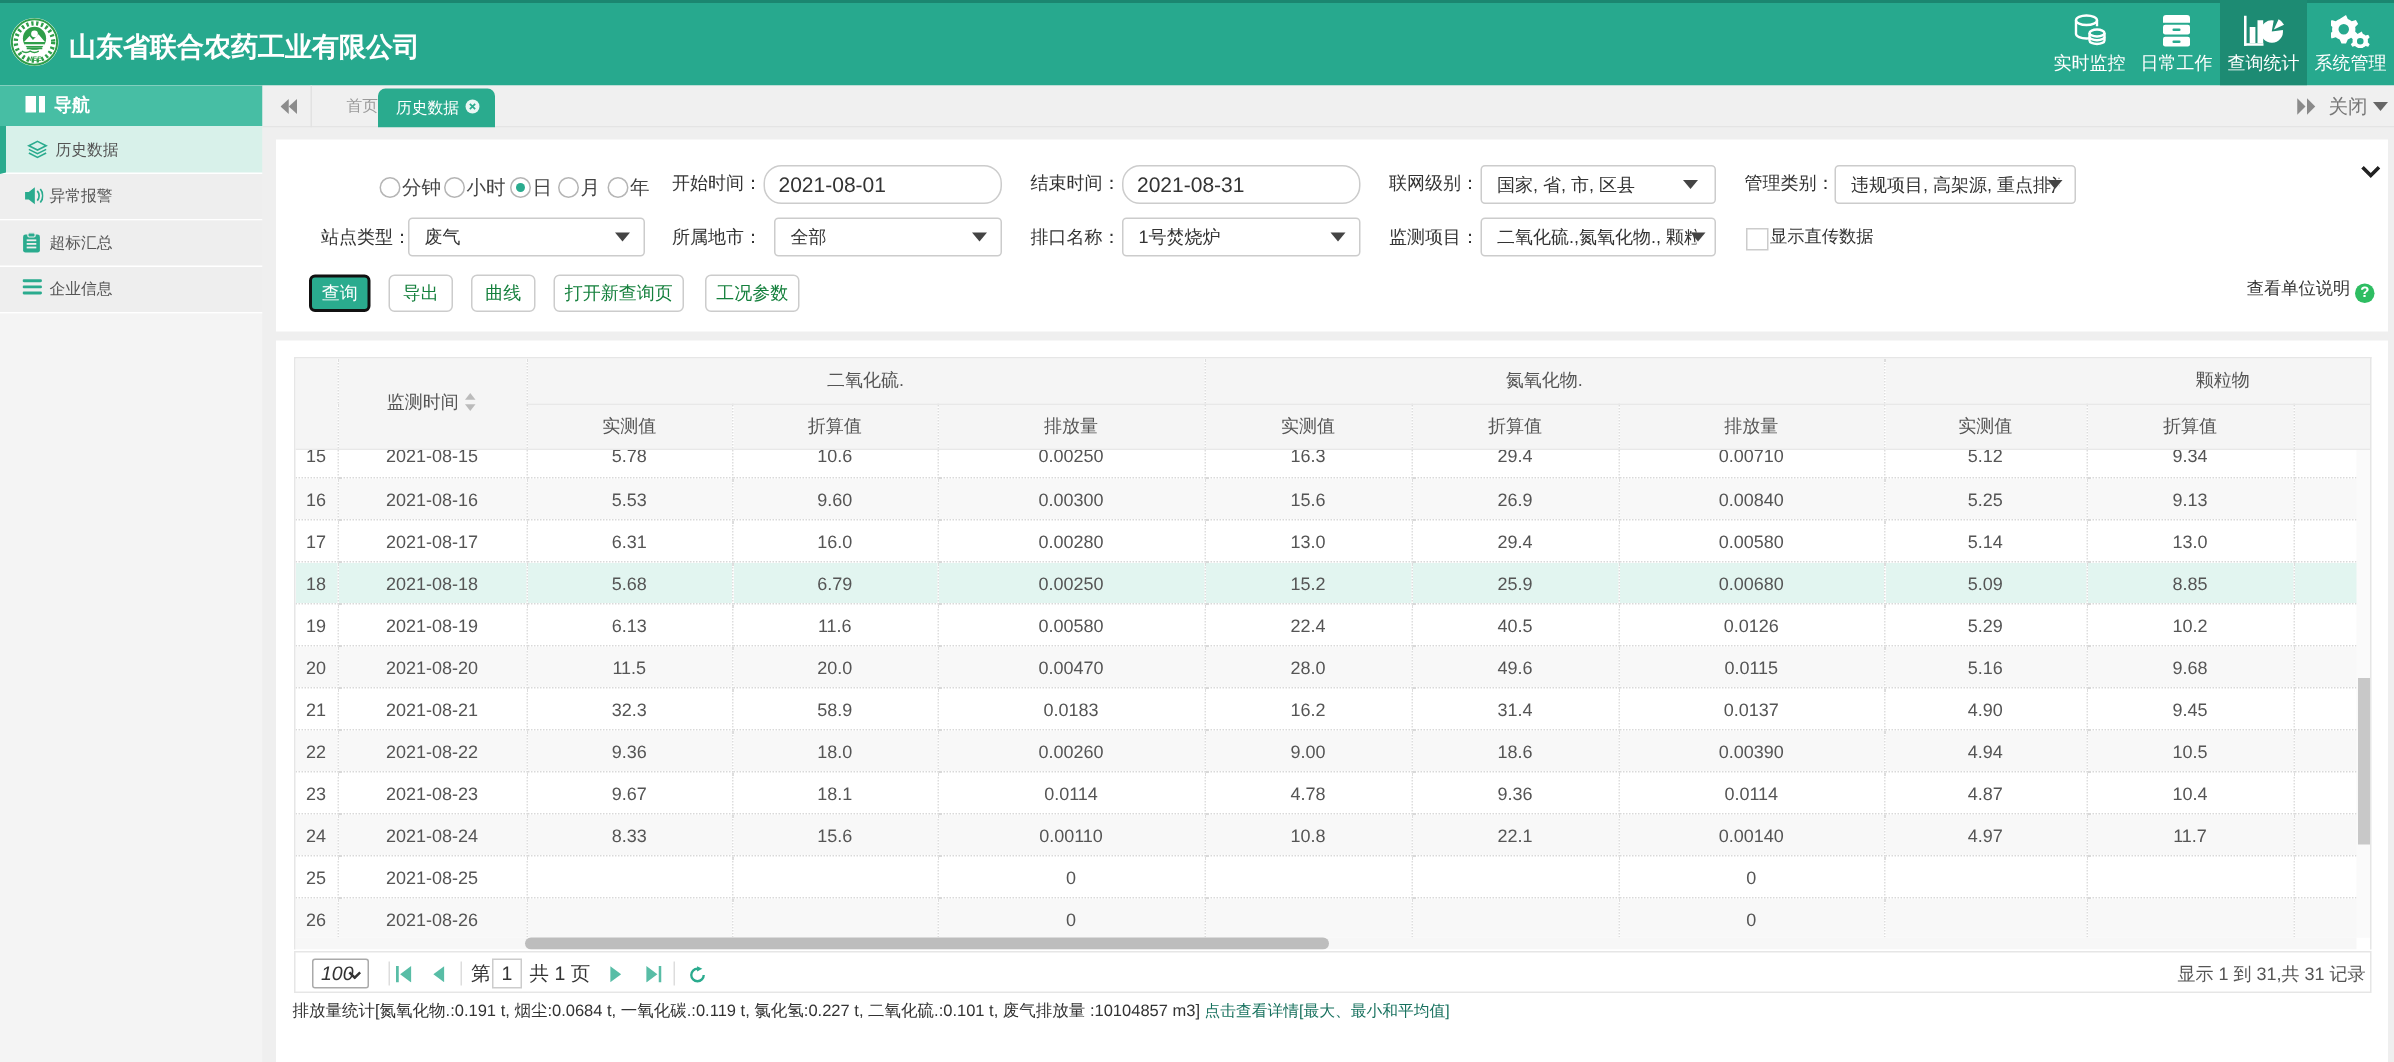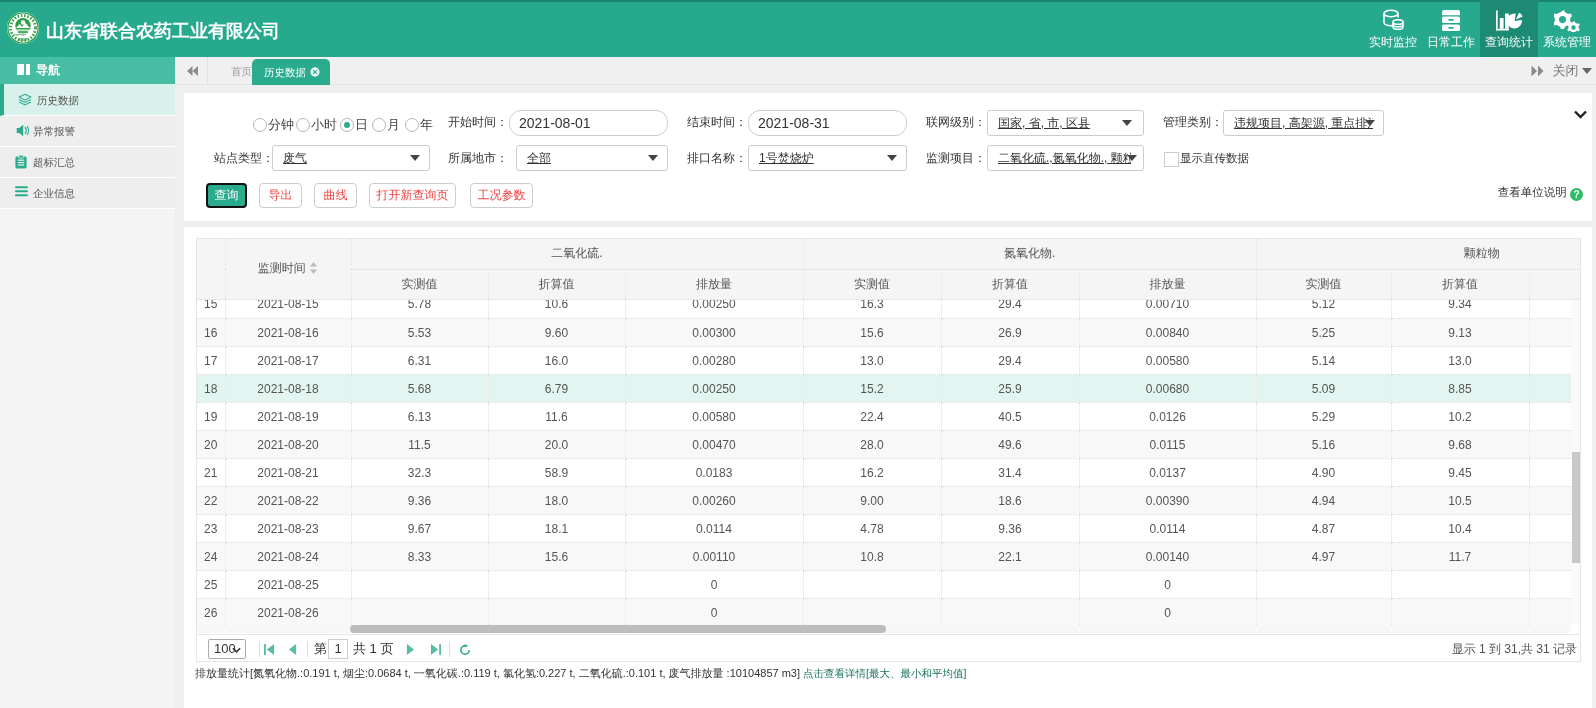--- a/index.html
+++ b/index.html
@@ -31,27 +31,27 @@
 #tabclose { position:absolute; right:4px; top:0; line-height:28px; color:#777; font-size:13px; }
 
 
 #content { position:absolute; left:175px; top:85px; right:0; bottom:0; background:#efefef; }
 #fpanel { position:absolute; left:9px; top:8px; width:1408px; height:128px; background:#fff;padding-left:28px; }
 #tpanel { position:absolute; left:9px; top:142px; width:1408px; bottom:0; background:#fff; }
 
 .lab { position:absolute; font-size:12px; color:#333; line-height:25px; }
 .inp { position:absolute; height:26px; border:1px solid #ccc; border-radius:12px; background:#fff; font-size:14px; color:#333; line-height:24px; padding-left:9px; }
 .sel0 { position:absolute; height:26px; border:1px solid #ccc; border-radius:3px; background:#fff; font-size:12px; color:#333; line-height:24px; }
-.sel0 .tx { display:block; margin-left:10px; margin-right:18px; overflow:hidden; white-space:nowrap; height:24px;text-decoration:underline; }
+.sel0 .tx { display:block; margin-left:10px; margin-right:18px; overflow:hidden; white-space:nowrap; height:24px; }
 .car { position:absolute; width:0; height:0; border-left:5px solid transparent; border-right:5px solid transparent; border-top:6px solid #444; top:9px; }
 .radio { position:absolute; top:25px; width:14px; height:14px; border:1px solid #b5b5b5; border-radius:50%; background:#fff; }
 .radio.on { border-color:#b5b5b5; }
 .radio.on:after { content:""; position:absolute; left:3px; top:3px; width:6px; height:6px; border-radius:50%; background:#2aab8e; }
 .rlab { position:absolute; top:17px; font-size:13px; color:#444; line-height:30px; }
-.btn { position:absolute; top:90px; height:25px; border:1px solid #ccc; border-radius:4px; background:#fff; font-size:12px; color:#ef4444; text-align:center; line-height:23px; }
+.btn { position:absolute; top:90px; height:25px; border:1px solid #ccc; border-radius:4px; background:#fff; font-size:12px; color:#15803d; text-align:center; line-height:23px; }
 #btnq { background:#2aab8e; color:#fff; border:2px solid #111; line-height:21px; }
 
 
 #twrap { position:absolute; left:12px; top:11px; width:1385px; border:1px solid #e6e6e6; border-bottom:none; background:#fff; overflow:hidden; }
 table.grid { border-collapse:collapse; table-layout:fixed; width:1374px; }
 table.grid td, table.grid th { font-size:12px; font-weight:normal; color:#555; text-align:center; overflow:hidden; white-space:nowrap; border-right:1px dotted #ddd; }
 th.grp { height:30px; background:#f5f5f5; border-bottom:1px solid #e8e8e8; }
 th.sub { height:30px; background:#f5f5f5; border-bottom:1px solid #e8e8e8; }
 td.c { height:28px; border-bottom:1px dotted #d9d9d9; }
 #tbody { position:relative; height:325px; overflow:hidden; width:1385px; }
@@ -466,21 +466,21 @@
           </table>
         <div id="vsb">
             <div class="th"></div>
           </div>
       </div>
       <div id="hsb">
           <div class="th"></div>
         </div>
     </div>
     <div id="pgbar">
-      <div style="position:absolute;left:11px;top:4px;width:38px;height:20px;border:1px solid #aaa;border-radius:2px;font-size:13px;color:#333;line-height:18px;padding-left:5px;">100<svg width="9" height="6" viewBox="0 0 10 6" style="position:absolute;right:4px;top:7px;">
+      <div style="position:absolute;left:11px;top:4px;width:38px;height:20px;border:1px solid #aaa;border-radius:2px;font-size:13px;color:#333;line-height:18px;padding-left:5px;font-style:italic;">100<svg width="9" height="6" viewBox="0 0 10 6" style="position:absolute;right:4px;top:7px;">
             <path d="M1 1 L5 5 L9 1" stroke="#333" stroke-width="1.8" fill="none"></path>
           </svg></div>
       <div class="pgsep" style="left:62px;"></div>
       <svg style="position:absolute;left:67px;top:9px;" width="11" height="11" viewBox="0 0 12 12">
           <g fill="#58bda6">
             <rect x="0" y="0" width="2" height="12"></rect>
             <path d="M11 0 L3 6 L11 12 Z"></path>
           </g>
         </svg>
       <svg style="position:absolute;left:91px;top:9px;" width="9" height="11" viewBox="0 0 10 12">

